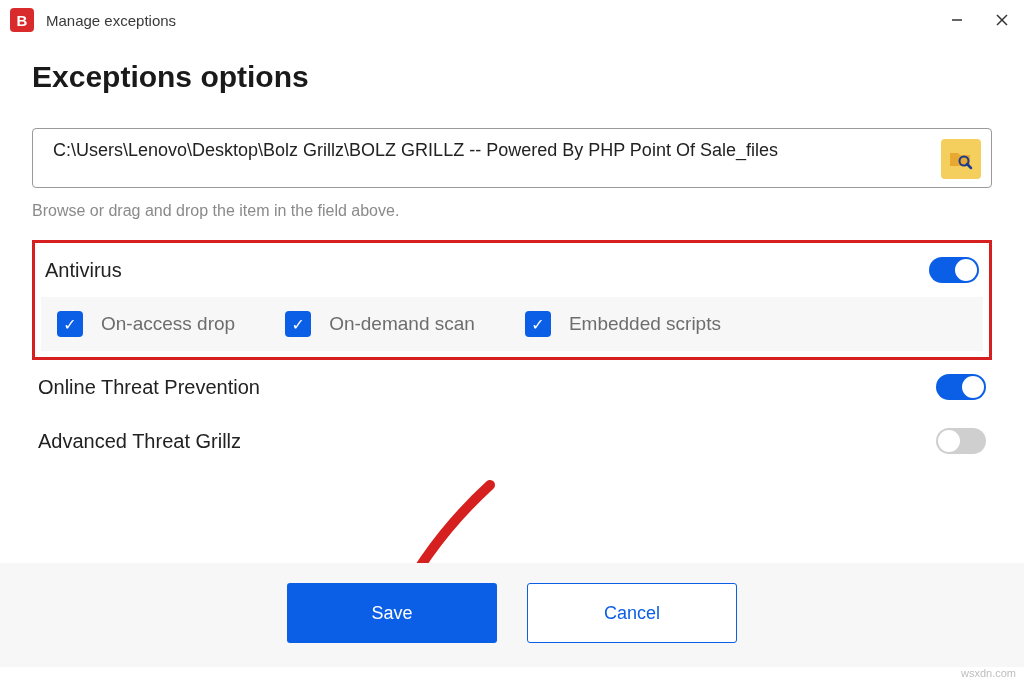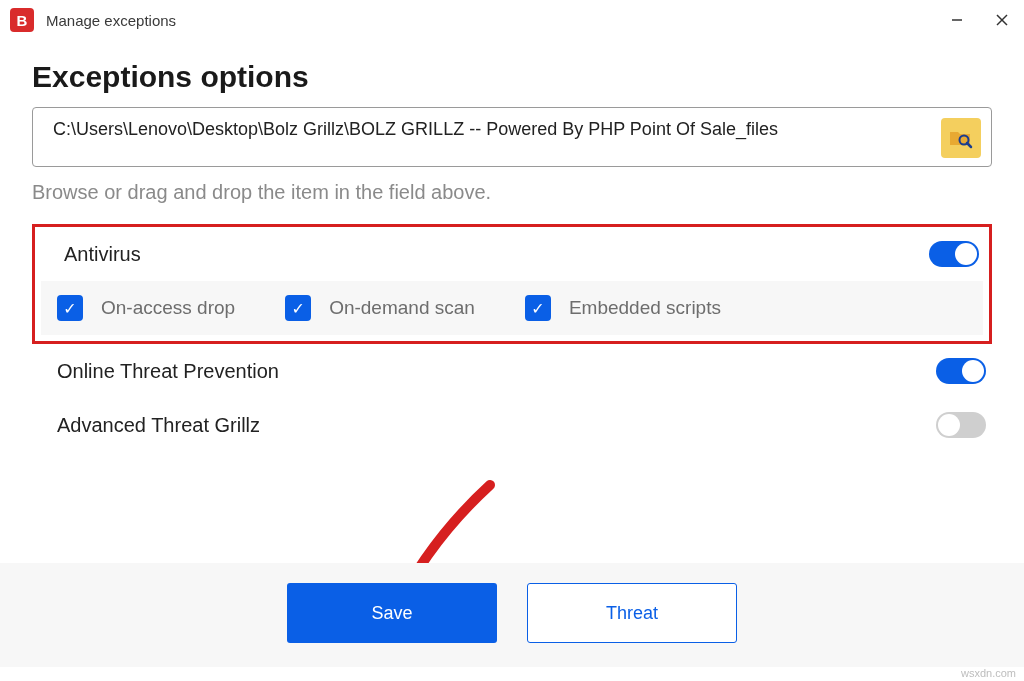--- a/index.html
+++ b/index.html
@@ -3,30 +3,30 @@
 <meta charset="utf-8">
 <style>
 * { box-sizing: border-box; margin: 0; padding: 0; }
 body { font-family: 'Segoe UI', Arial, sans-serif; background: #fff; width: 1024px; height: 681px; overflow: hidden; position: relative; }
 .titlebar { display: flex; align-items: center; height: 40px; padding: 0 0 0 10px; }
 .app-icon { width: 24px; height: 24px; background: #d92b2b; border-radius: 4px; color: #fff; font-weight: bold; display: flex; align-items: center; justify-content: center; font-size: 15px; margin-right: 12px; }
 .title-text { font-size: 15px; color: #3a3a3a; flex: 1; }
 .win-controls { display: flex; }
 .win-btn { width: 45px; height: 40px; display: flex; align-items: center; justify-content: center; font-size: 14px; color: #333; background: transparent; border: none; }
 .content { padding: 20px 32px 0 32px; }
-.page-title { font-size: 30px; font-weight: 700; color: #1a1a1a; margin-bottom: 13px; }
+.page-title { font-size: 30px; font-weight: 700; color: #1a1a1a; margin-bottom: 34px; }
 .path-field { position: relative; border: 1px solid #9a9a9a; border-radius: 4px; height: 60px; display: flex; align-items: center; padding: 0 65px 16px 20px; margin-bottom: 14px; }
 .path-text { font-size: 18px; color: #222; white-space: nowrap; overflow: hidden; }
 .browse-icon { position: absolute; right: 10px; top: 10px; width: 40px; height: 40px; background: #f4cf5e; border-radius: 4px; display: flex; align-items: center; justify-content: center; }
-.hint { color: #8a8a8a; font-size: 20px; margin-bottom: 20px; }
+.hint { color: #8a8a8a; font-size: 16px; margin-bottom: 20px; }
 .section-head { display: flex; align-items: center; gap: 10px; margin-bottom: 4px; padding: 0 2px; }
 .section-label { font-size: 19px; font-weight: 700; color: #222; }
 .help-circle { width: 18px; height: 18px; border: 1.5px solid #8a8a8a; border-radius: 50%; display: flex; align-items: center; justify-content: center; font-size: 12px; color: #8a8a8a; }
 .highlight { border: 3px solid #d61f1f; padding: 6px 6px 6px 6px; }
-.feature-row { display: flex; align-items: center; justify-content: space-between; padding: 8px 4px; margin-left: 19px; }
+.feature-row { display: flex; align-items: center; justify-content: space-between; padding: 8px 4px; }
 .feature-name { font-size: 20px; color: #222; }
 .toggle { width: 50px; height: 26px; border-radius: 13px; position: relative; }
 .toggle.on { background: #0a5fe6; }
 .toggle.off { background: #cfcfcf; }
 .knob { position: absolute; width: 22px; height: 22px; background: #fff; border-radius: 50%; top: 2px; }
 .toggle.on .knob { right: 2px; }
 .toggle.off .knob { left: 2px; }
 .options-bar { background: #f7f7f7; padding: 14px 16px; display: flex; gap: 50px; margin-top: 6px; }
 .check-item { display: flex; align-items: center; gap: 18px; }
 .check { width: 26px; height: 26px; background: #0a5fe6; border-radius: 4px; display: flex; align-items: center; justify-content: center; color: #fff; font-size: 16px; }
@@ -121,16 +121,16 @@
   <defs>
       <marker id="ah" markerWidth="10" markerHeight="10" refX="2" refY="3" orient="auto">
         <path d="M0,0 L0,6 L9,3 Z" fill="#d61f1f"></path>
       </marker>
     </defs>
   <path d="M 100 5 Q 40 60 5 130" stroke="#d61f1f" stroke-width="10" fill="none" marker-end="url(#ah)" stroke-linecap="round"></path>
 </svg>
 
 <div class="footer">
   <button class="btn btn-primary">Save</button>
-  <button class="btn btn-secondary">Threat</button>
+  <button class="btn btn-secondary">Cancel</button>
 </div>
 
 <div class="watermark">wsxdn.com</div>
 
 </body></html>

